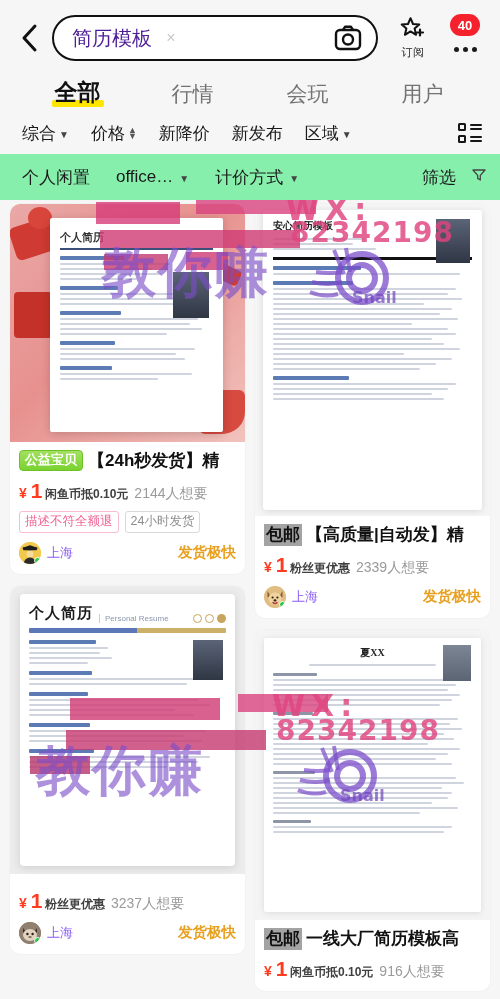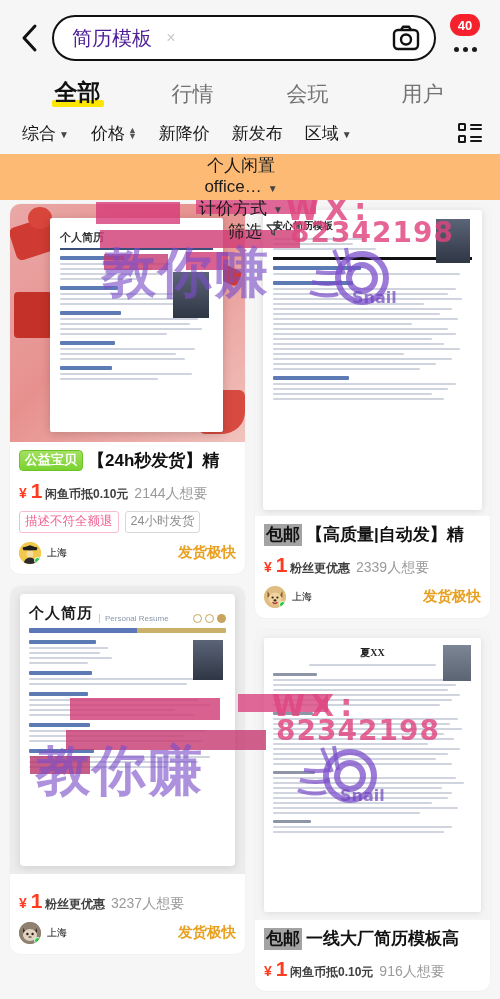--- a/index.html
+++ b/index.html
@@ -117,30 +117,30 @@
   .vt-row { display: flex; align-items: center; gap: 4px; }
   .vt-sq { width: 8px; height: 8px; border: 2px solid #161616; border-radius: 1.5px; }
   .vt-lines { display: flex; flex-direction: column; gap: 2px; }
   .vt-lines i { display: block; width: 12px; height: 2px; background: #161616; border-radius: 1px; }
 
   
   .chipbar {
     display: flex; align-items: center;
     height: 46px;
     padding: 0 14px 0 22px;
-    background: #fdba74;
-    position: relative; z-index: 12; flex-direction: column;
+    background: #86efac;
+    position: relative; z-index: 12;
   }
   .chip {
     display: flex; align-items: center; gap: 6px;
     font-size: 17px; color: #1a1a1a;
     margin-right: 26px; cursor: pointer; white-space: nowrap;
   }
   .chip-spacer { flex: 1 1 auto; }
-  .filter-btn { display: flex; align-items: center; gap: 4px; font-size: 17px; color: #1a1a1a; cursor: pointer; }
+  .filter-btn { display: flex; align-items: center; gap: 16px; font-size: 17px; color: #1a1a1a; cursor: pointer; }
 
   
   .grid {
     position: relative;
     padding: 4px 10px 0 10px;
     display: flex; gap: 10px;
     align-items: flex-start;
   }
   .col { flex: 1 1 0; min-width: 0; display: flex; flex-direction: column; gap: 12px; }
   .card {
@@ -194,21 +194,21 @@
     position: relative; flex: 0 0 22px;
     overflow: hidden;
     display: flex; align-items: center; justify-content: center;
     font-size: 12px;
   }
   .avatar .dot {
     position: absolute; right: 0; bottom: 0;
     width: 7px; height: 7px; border-radius: 50%;
     background: #29cc4a; border: 1.5px solid #fff;
   }
-  .loc { font-size: 10px; color: #000000; }
+  .loc { font-size: 13px; color: #8b5cf6; }
   .foot-spacer { flex: 1 1 auto; }
   .fast { font-size: 14.5px; color: #e8a020; font-weight: bold; }
 
   
   .res-doc { position: absolute; background: #fff; box-shadow: 0 2px 10px rgba(0,0,0,.18); }
   .ln { height: 2px; background: #cfd4de; border-radius: 1px; margin-bottom: 3px; }
   .ln.dk { background: #8d95a6; }
   .ln.sec { background: #5c7bb5; height: 4px; border-radius: 1px; }
   .photo-sq { background: linear-gradient(#5b6478,#2f3644); }
 
@@ -254,20 +254,29 @@
         <span class="search-spacer"></span>
         <span class="cam-icon">
           <svg width="28" height="26" viewBox="0 0 28 26">
             <rect x="2" y="5" width="24" height="19" rx="4" fill="none" stroke="#111" stroke-width="2.4"></rect>
             <path d="M9 5 L11 1.8 L17 1.8 L19 5" fill="none" stroke="#111" stroke-width="2.4" stroke-linejoin="round"></path>
             <circle cx="14" cy="14.5" r="5" fill="none" stroke="#111" stroke-width="2.4"></circle>
           </svg>
         </span>
       </div>
 
+      <div class="hdr-action">
+        <span>
+          <svg width="26" height="24" viewBox="0 0 26 24">
+            <path d="M10.5 2.2 L13 8 L19.3 8.4 L14.6 12.6 L16.1 18.8 L10.5 15.4 L4.9 18.8 L6.4 12.6 L1.7 8.4 L8 8 Z" fill="none" stroke="#111" stroke-width="2" stroke-linejoin="round"></path>
+            <path d="M20 13.5 v6 M17 16.5 h6" stroke="#111" stroke-width="2.2" stroke-linecap="round"></path>
+          </svg>
+        </span>
+        <span class="lbl">订阅</span>
+      </div>
 
       <div class="hdr-more">
         <span class="badge">40</span>
         <span class="dots">
             <i></i>
             <i></i>
             <i></i>
           </span>
       </div>
     </div>

